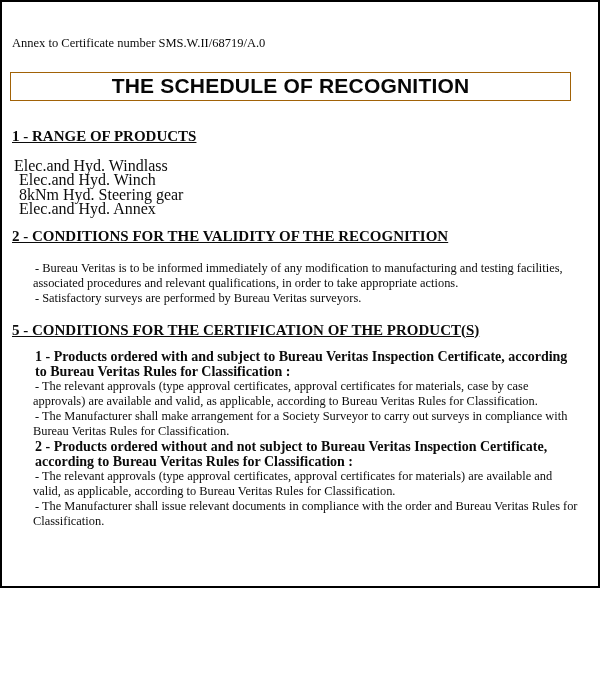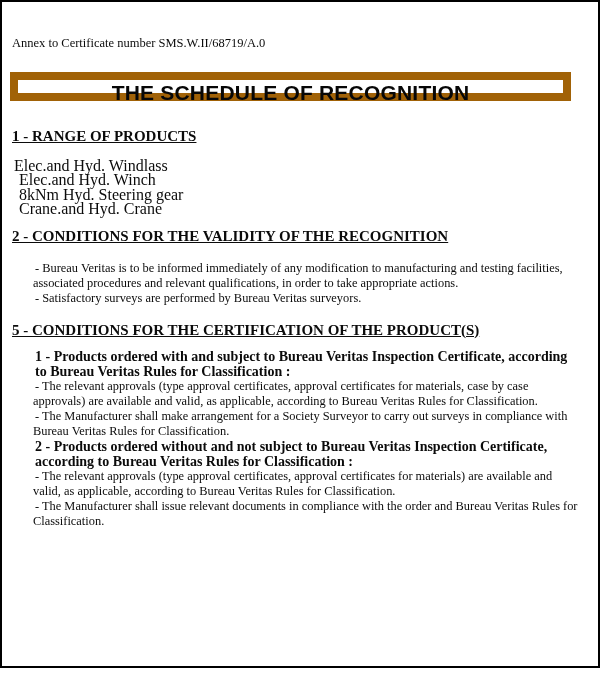--- a/index.html
+++ b/index.html
@@ -4,35 +4,35 @@
 <style>
   * { margin: 0; padding: 0; box-sizing: border-box; }
   html, body { background: #ffffff; }
   body {
     width: 600px; height: 700px;
     font-family: "Liberation Serif", "DejaVu Serif", serif;
     color: #0b0b0b;
     overflow: hidden;
   }
   .page {
-    width: 600px; height: 668px;
+    width: 600px; height: 588px;
     border: 2px solid #000000;
     background: #ffffff;
     overflow: hidden;
   }
   .annex {
     margin: 34px 0 0 10px;
     font-size: 12.5px;
     line-height: 15px;
     white-space: nowrap;
   }
   .title-box {
     margin: 21px 27px 0 8px;
     height: 29px;
-    border: 8px solid #a16207;
+    border: 1px solid #a16207;
     text-align: center;
     line-height: 25px;
     font-family: "Liberation Sans", "DejaVu Sans", sans-serif;
     font-weight: bold;
     font-size: 21px;
     letter-spacing: 0.2px;
     color: #070707;
   }
   .sec-heading {
     margin: 0 0 0 10px;
@@ -77,21 +77,21 @@
   <div class="title-box">
     <span>THE SCHEDULE OF RECOGNITION</span>
   </div>
 
   <div class="sec-heading h-sec1">1 - RANGE OF PRODUCTS</div>
 
   <div class="products">
     <div class="product-line">Elec.and Hyd. Windlass</div>
     <div class="product-line indent">Elec.and Hyd. Winch</div>
     <div class="product-line indent">8kNm Hyd. Steering gear</div>
-    <div class="product-line indent">Crane.and Hyd. Crane</div>
+    <div class="product-line indent">Elec.and Hyd. Annex</div>
   </div>
 
   <div class="sec-heading h-sec2">2 - CONDITIONS FOR THE VALIDITY OF THE RECOGNITION</div>
 
   <div class="body-block body-sec2">
     <p>- Bureau Veritas is to be informed immediately of any modification to manufacturing and testing facilities, associated procedures and relevant qualifications, in order to take appropriate actions.</p>
     <p>- Satisfactory surveys are performed by Bureau Veritas surveyors.</p>
   </div>
 
   <div class="sec-heading h-sec3">5 - CONDITIONS FOR THE CERTIFICATION OF THE PRODUCT(S)</div>

